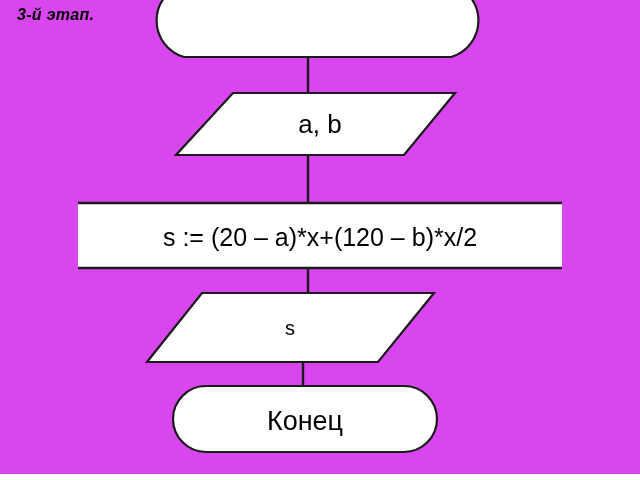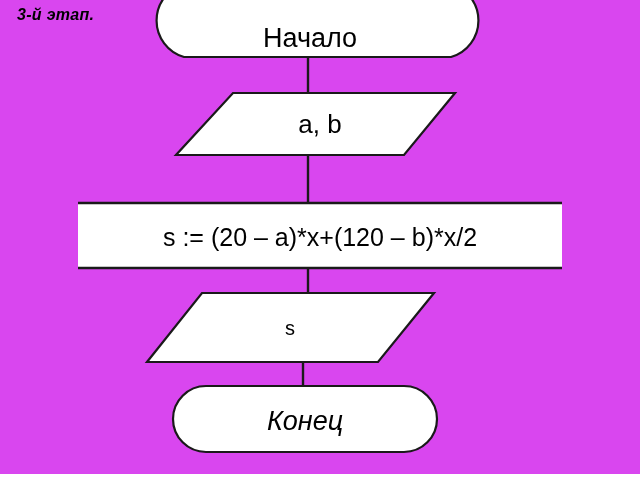--- a/index.html
+++ b/index.html
@@ -64,21 +64,20 @@
   }
   #label-output {
     left: 290px;
     top: 328px;
     font-size: 20px;
   }
   #label-end {
     left: 305px;
     top: 421px;
     font-size: 27px;
-    font-style: italic;
   }
 </style>
 </head>
 <body>
 
 <div id="stage">
 
   <div class="step-title">3-й этап.</div>
 
   <svg id="flow-svg" viewBox="0 0 640 480" xmlns="http://www.w3.org/2000/svg">
@@ -97,21 +96,20 @@
 
     <line x1="308" y1="268" x2="308" y2="293" stroke="#1a1a1a" stroke-width="2.4"></line>
 
     <polygon points="202,293 434,293 378,362 147,362" fill="#ffffff" stroke="#1a1a1a" stroke-width="2.2"></polygon>
 
     <line x1="303" y1="362" x2="303" y2="388" stroke="#1a1a1a" stroke-width="2.4"></line>
 
     <path d="M 206,386 L 404,386 A 33,33 0 0 1 404,452 L 206,452 A 33,33 0 0 1 206,386 Z" fill="#ffffff" stroke="#1a1a1a" stroke-width="2.2"></path>
   </svg>
 
-  <div class="node-label" id="label-start">Начало</div>
 
   <div class="node-label" id="label-input">a, b</div>
 
   <div class="node-label" id="label-process">s := (20 – a)*x+(120 – b)*x/2</div>
 
   <div class="node-label" id="label-output">s</div>
 
   <div class="node-label" id="label-end">Конец</div>
 
 </div>

